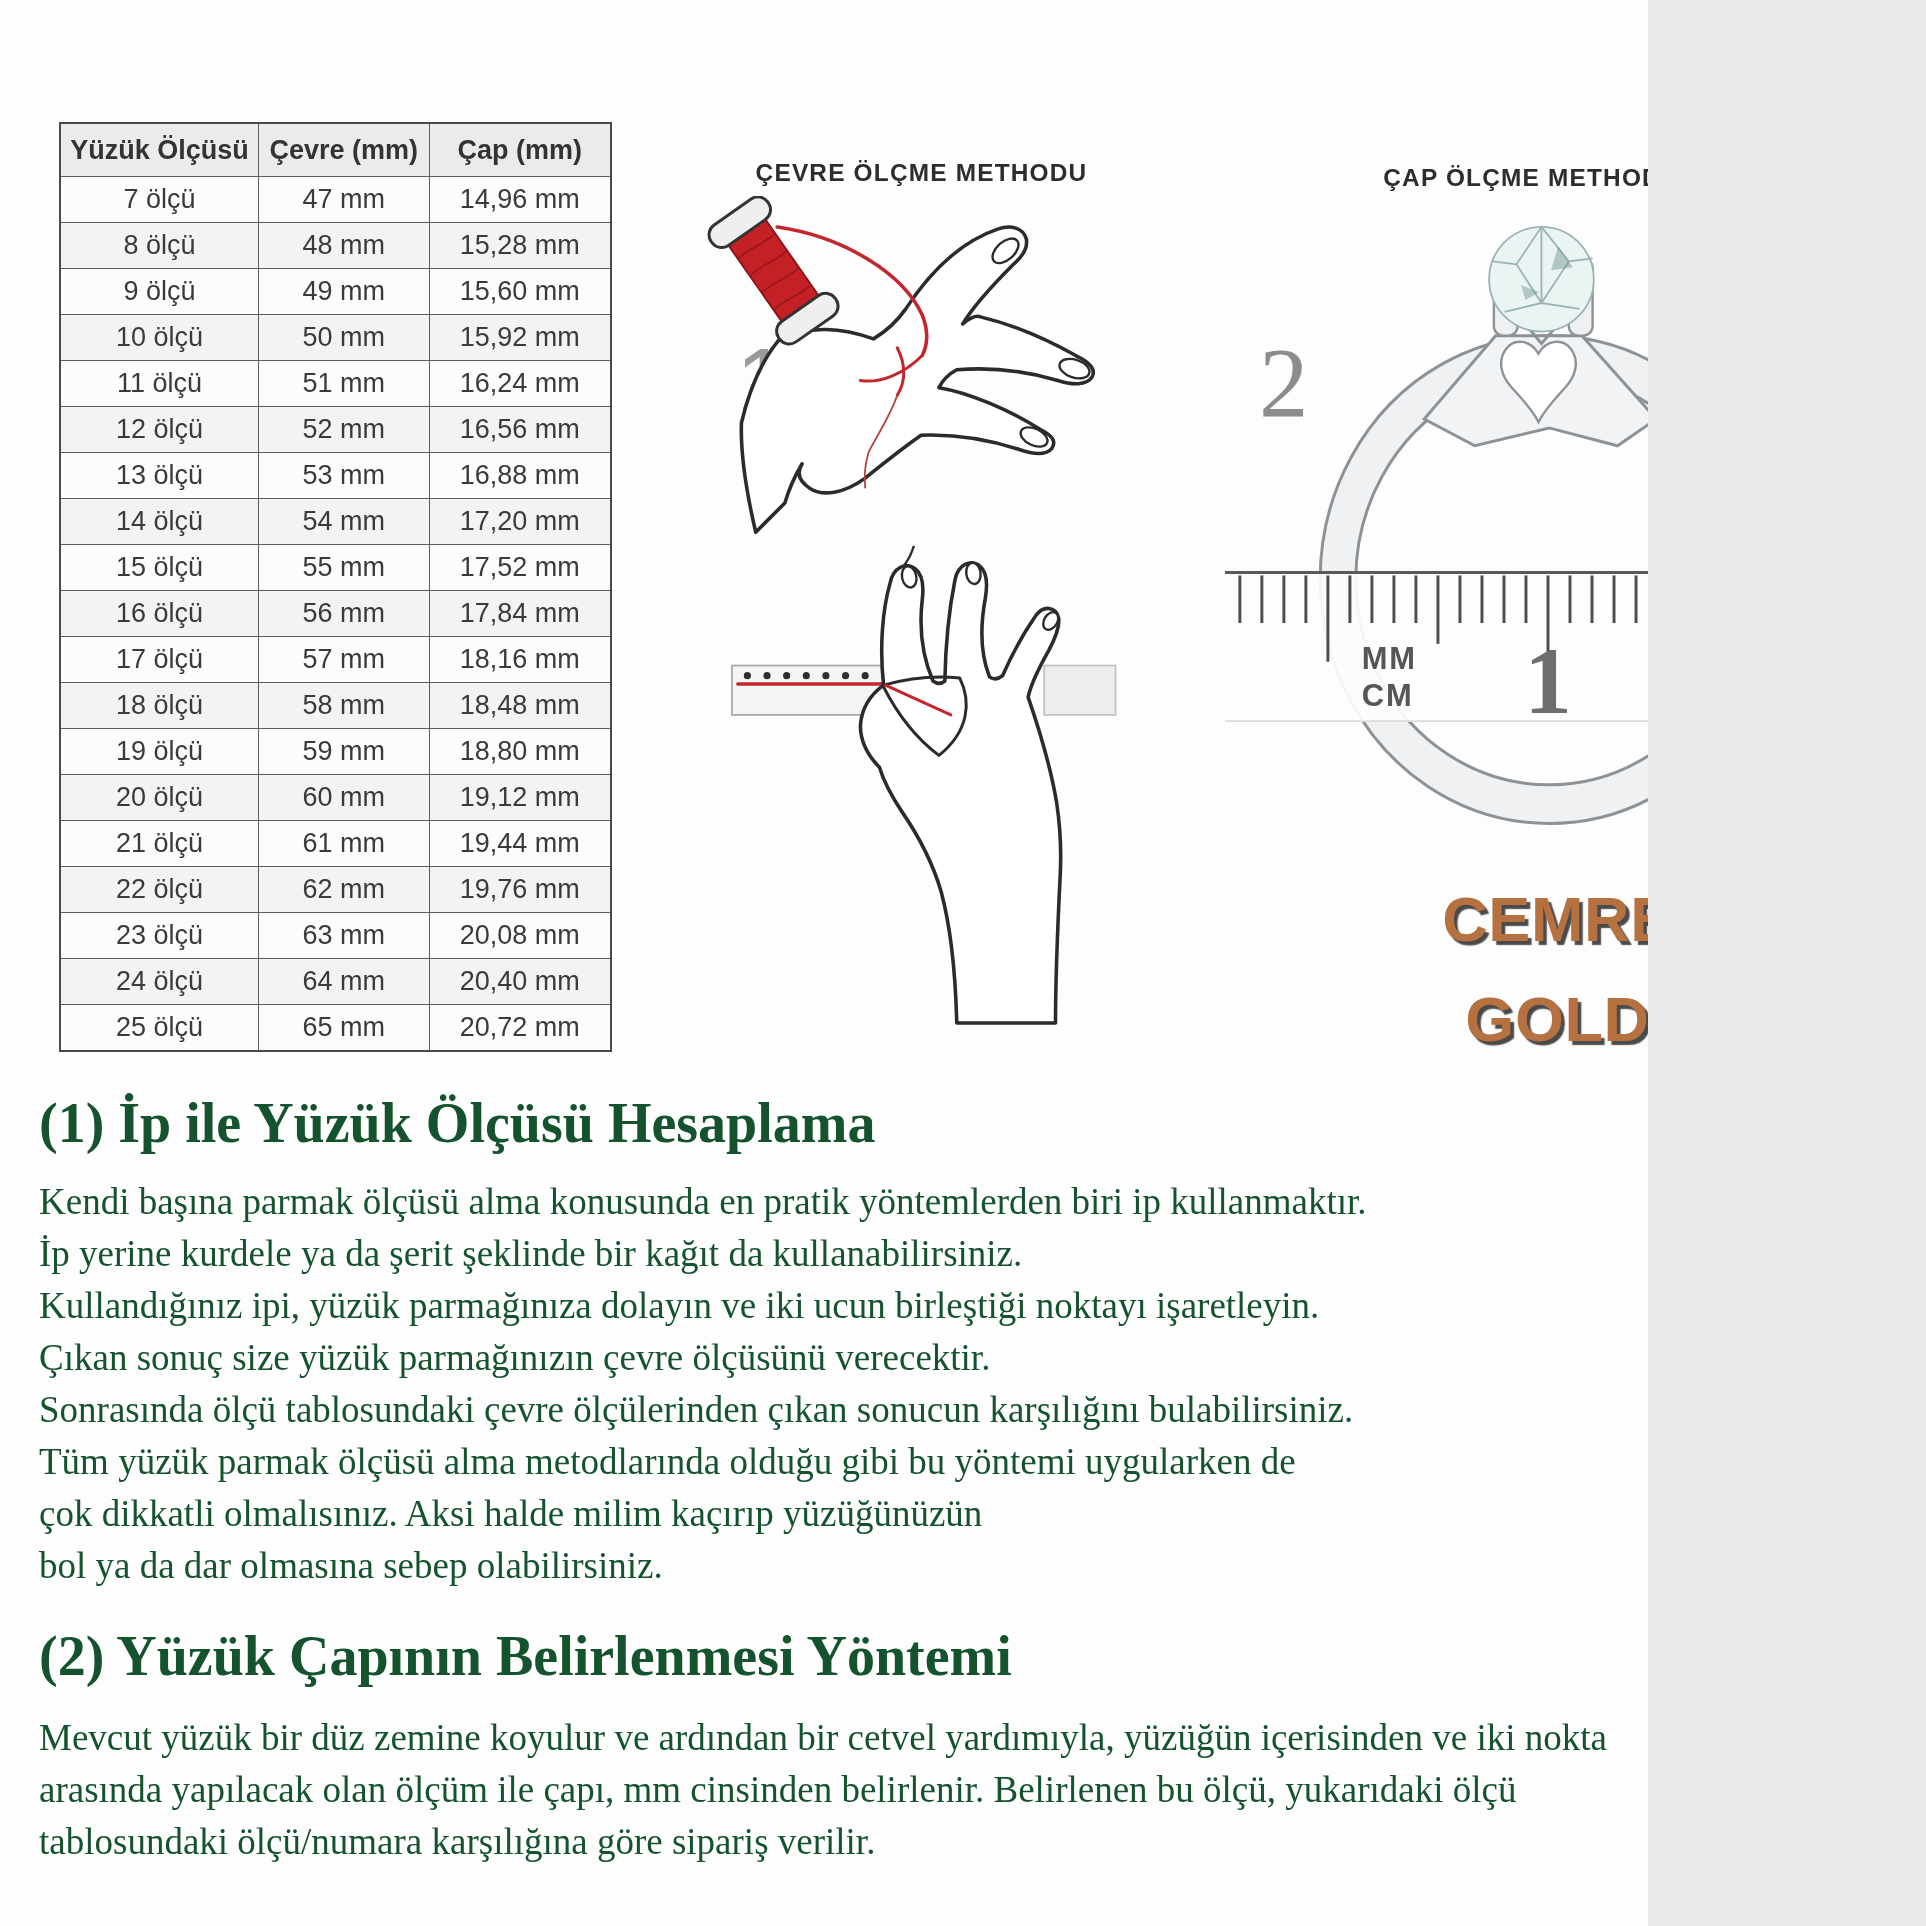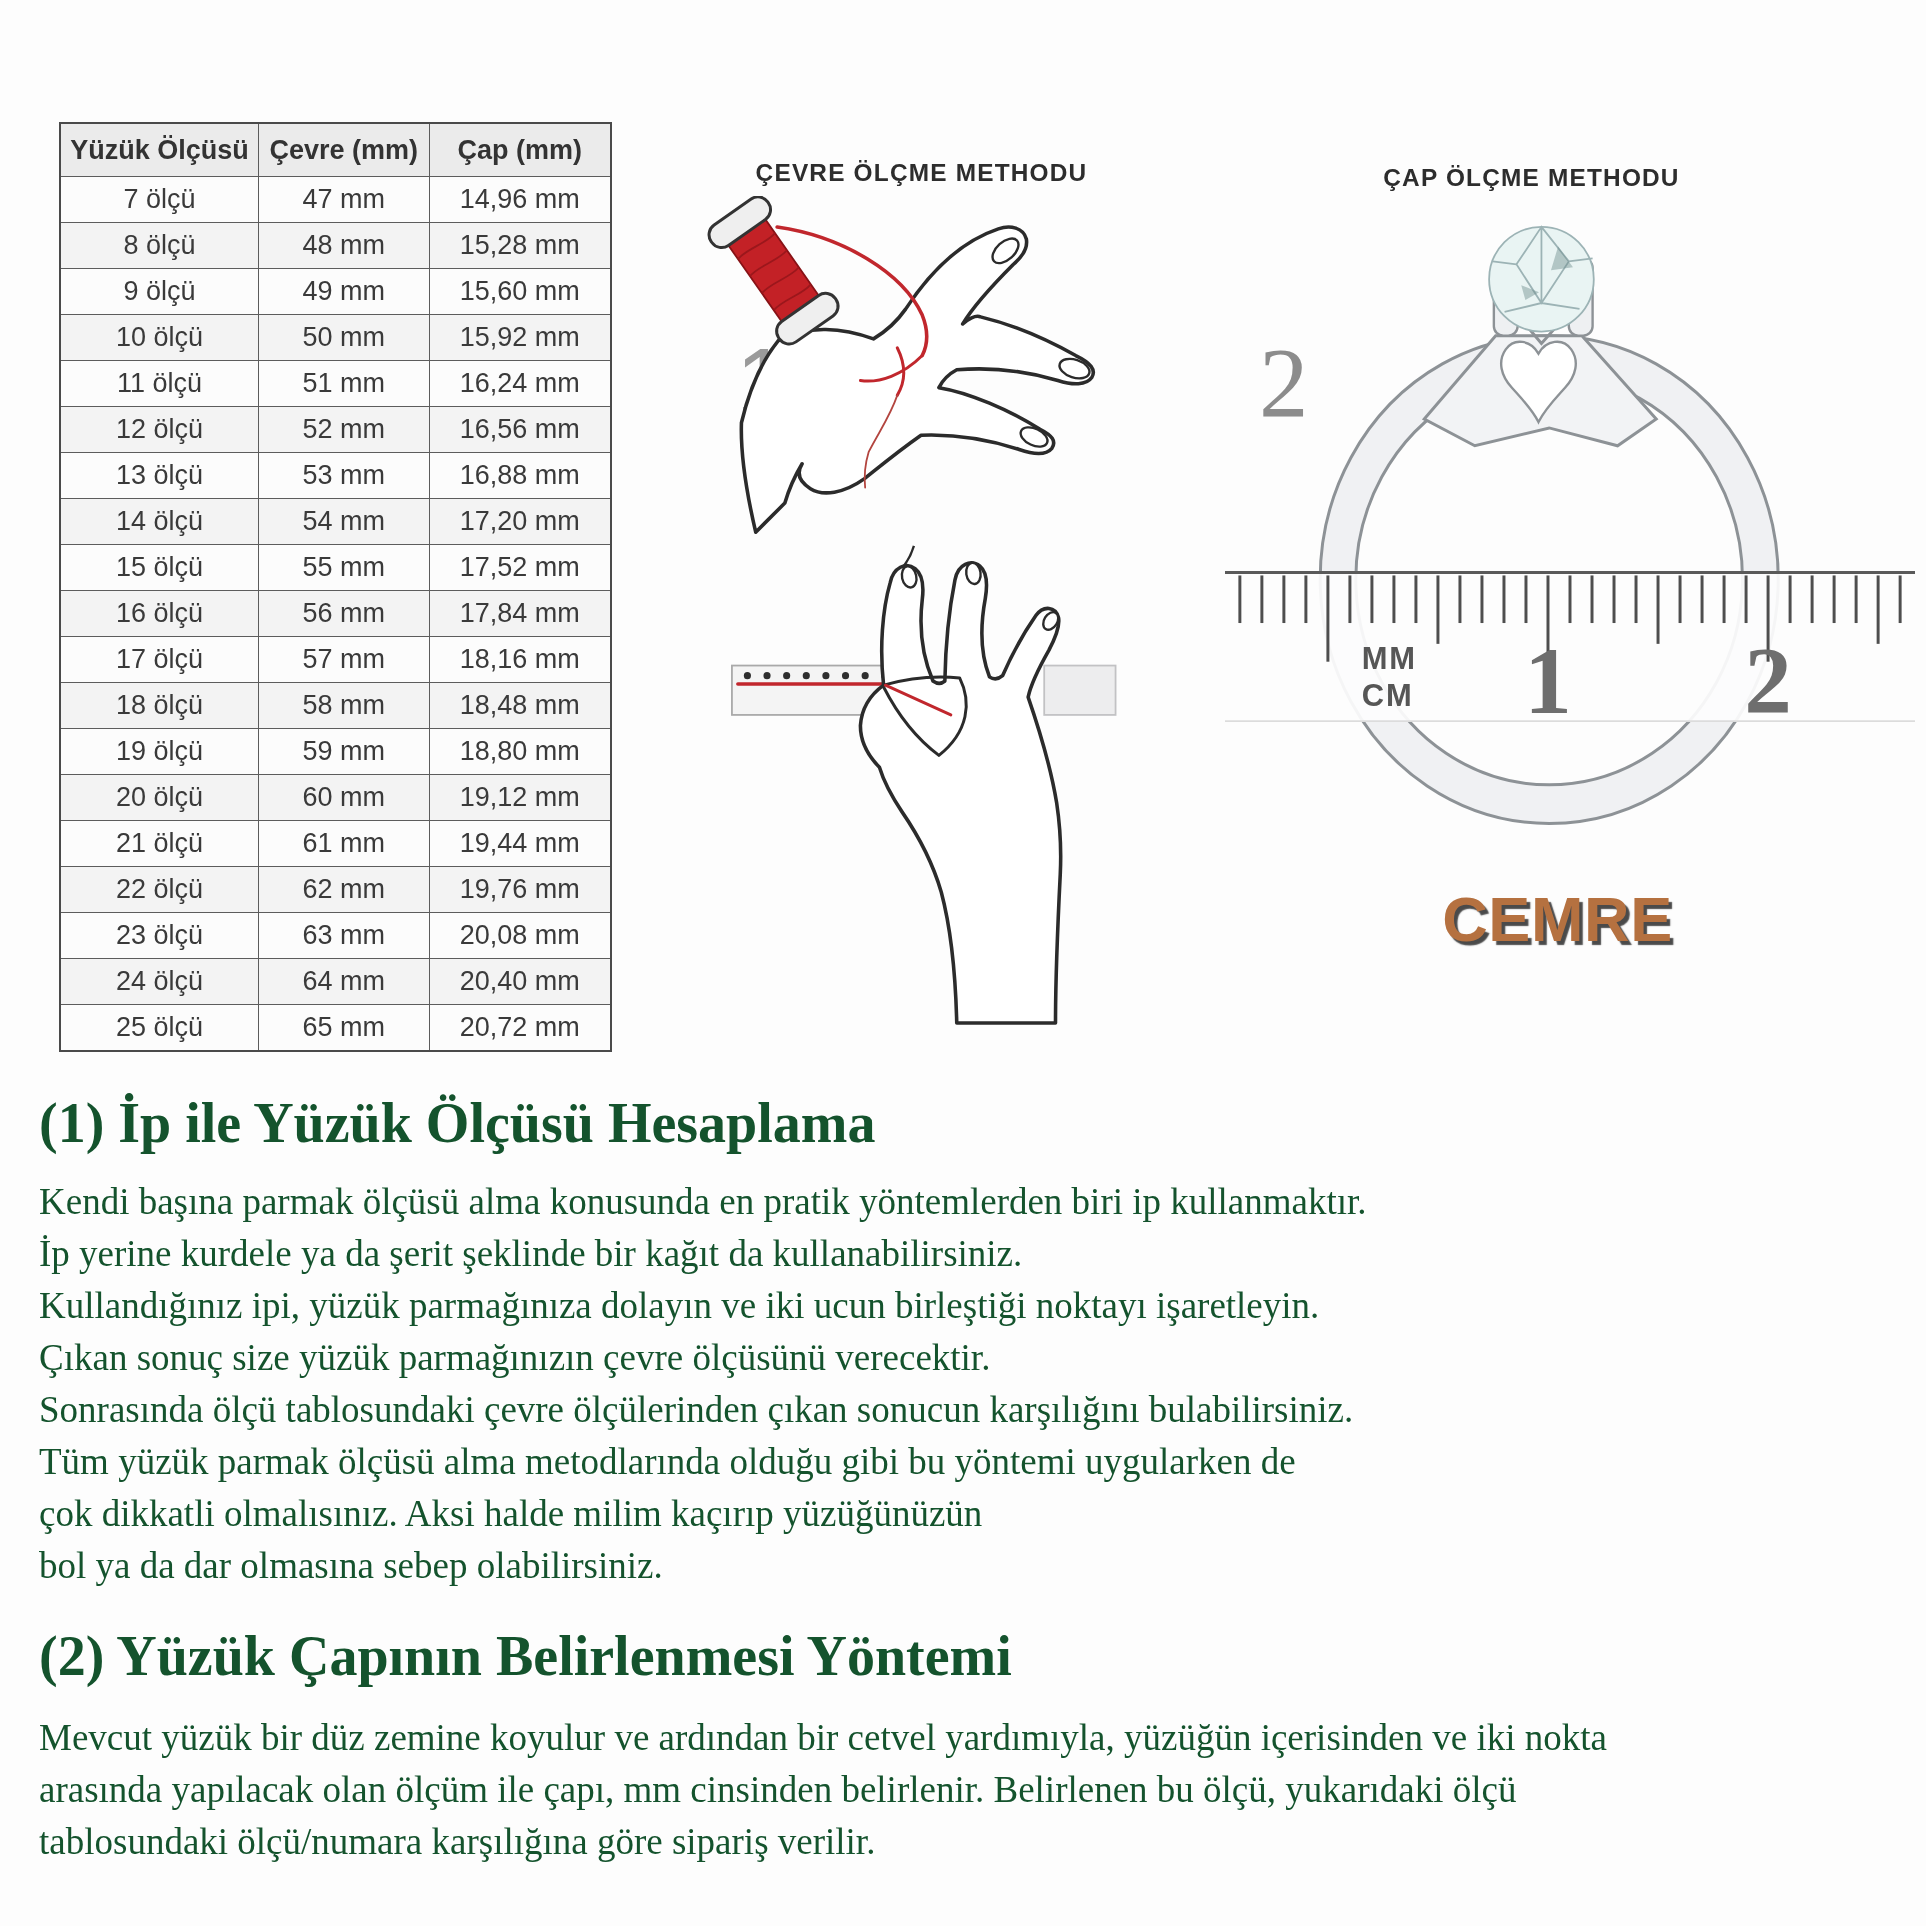--- a/index.html
+++ b/index.html
@@ -1,18 +1,18 @@
 <!DOCTYPE html>
 <html style="font-size:9.5px"><head>
 <meta charset="utf-8">
 <style>
   html,body{margin:0;padding:0;background:#e9e9e9;}
   .page{
     position:relative;
-    width:1926px;height:1926px;
+    width:1648px;height:1926px;
     background:#fdfdfd;
     overflow:hidden;
     font-family:"Liberation Sans", sans-serif;
   }
   
   .size-table{
     position:absolute;left:59px;top:122px;width:553px;
     border-collapse:collapse;
     background:#fcfcfc;
     font-family:"Liberation Sans", sans-serif;
@@ -367,20 +367,21 @@
         <text x="230" y="805" font-family="Liberation Sans, sans-serif" font-size="52" font-weight="700" fill="#565656" letter-spacing="3">MM</text>
         <text x="230" y="868" font-family="Liberation Sans, sans-serif" font-size="52" font-weight="700" fill="#565656" letter-spacing="3">CM</text>
         <text x="543" y="880" text-anchor="middle" font-family="Liberation Serif, serif" font-size="160" font-weight="700" fill="#6e6e6e">1</text>
         <text x="913" y="880" text-anchor="middle" font-family="Liberation Serif, serif" font-size="160" font-weight="700" fill="#6e6e6e">2</text>
       </g>
     </svg>
   </div>
 
   <div class="brand">
     <div>CEMRE</div>
+    <div>GOLD</div>
   </div>
 
   <div class="section-heading heading-1">(1) İp ile Yüzük Ölçüsü Hesaplama</div>
   <div class="section-body body-1">
       <div>Kendi başına parmak ölçüsü alma konusunda en pratik yöntemlerden biri ip kullanmaktır.</div>
       <div>İp yerine kurdele ya da şerit şeklinde bir kağıt da kullanabilirsiniz.</div>
       <div>Kullandığınız ipi, yüzük parmağınıza dolayın ve iki ucun birleştiği noktayı işaretleyin.</div>
       <div>Çıkan sonuç size yüzük parmağınızın çevre ölçüsünü verecektir.</div>
       <div>Sonrasında ölçü tablosundaki çevre ölçülerinden çıkan sonucun karşılığını bulabilirsiniz.</div>
       <div>Tüm yüzük parmak ölçüsü alma metodlarında olduğu gibi bu yöntemi uygularken de</div>

